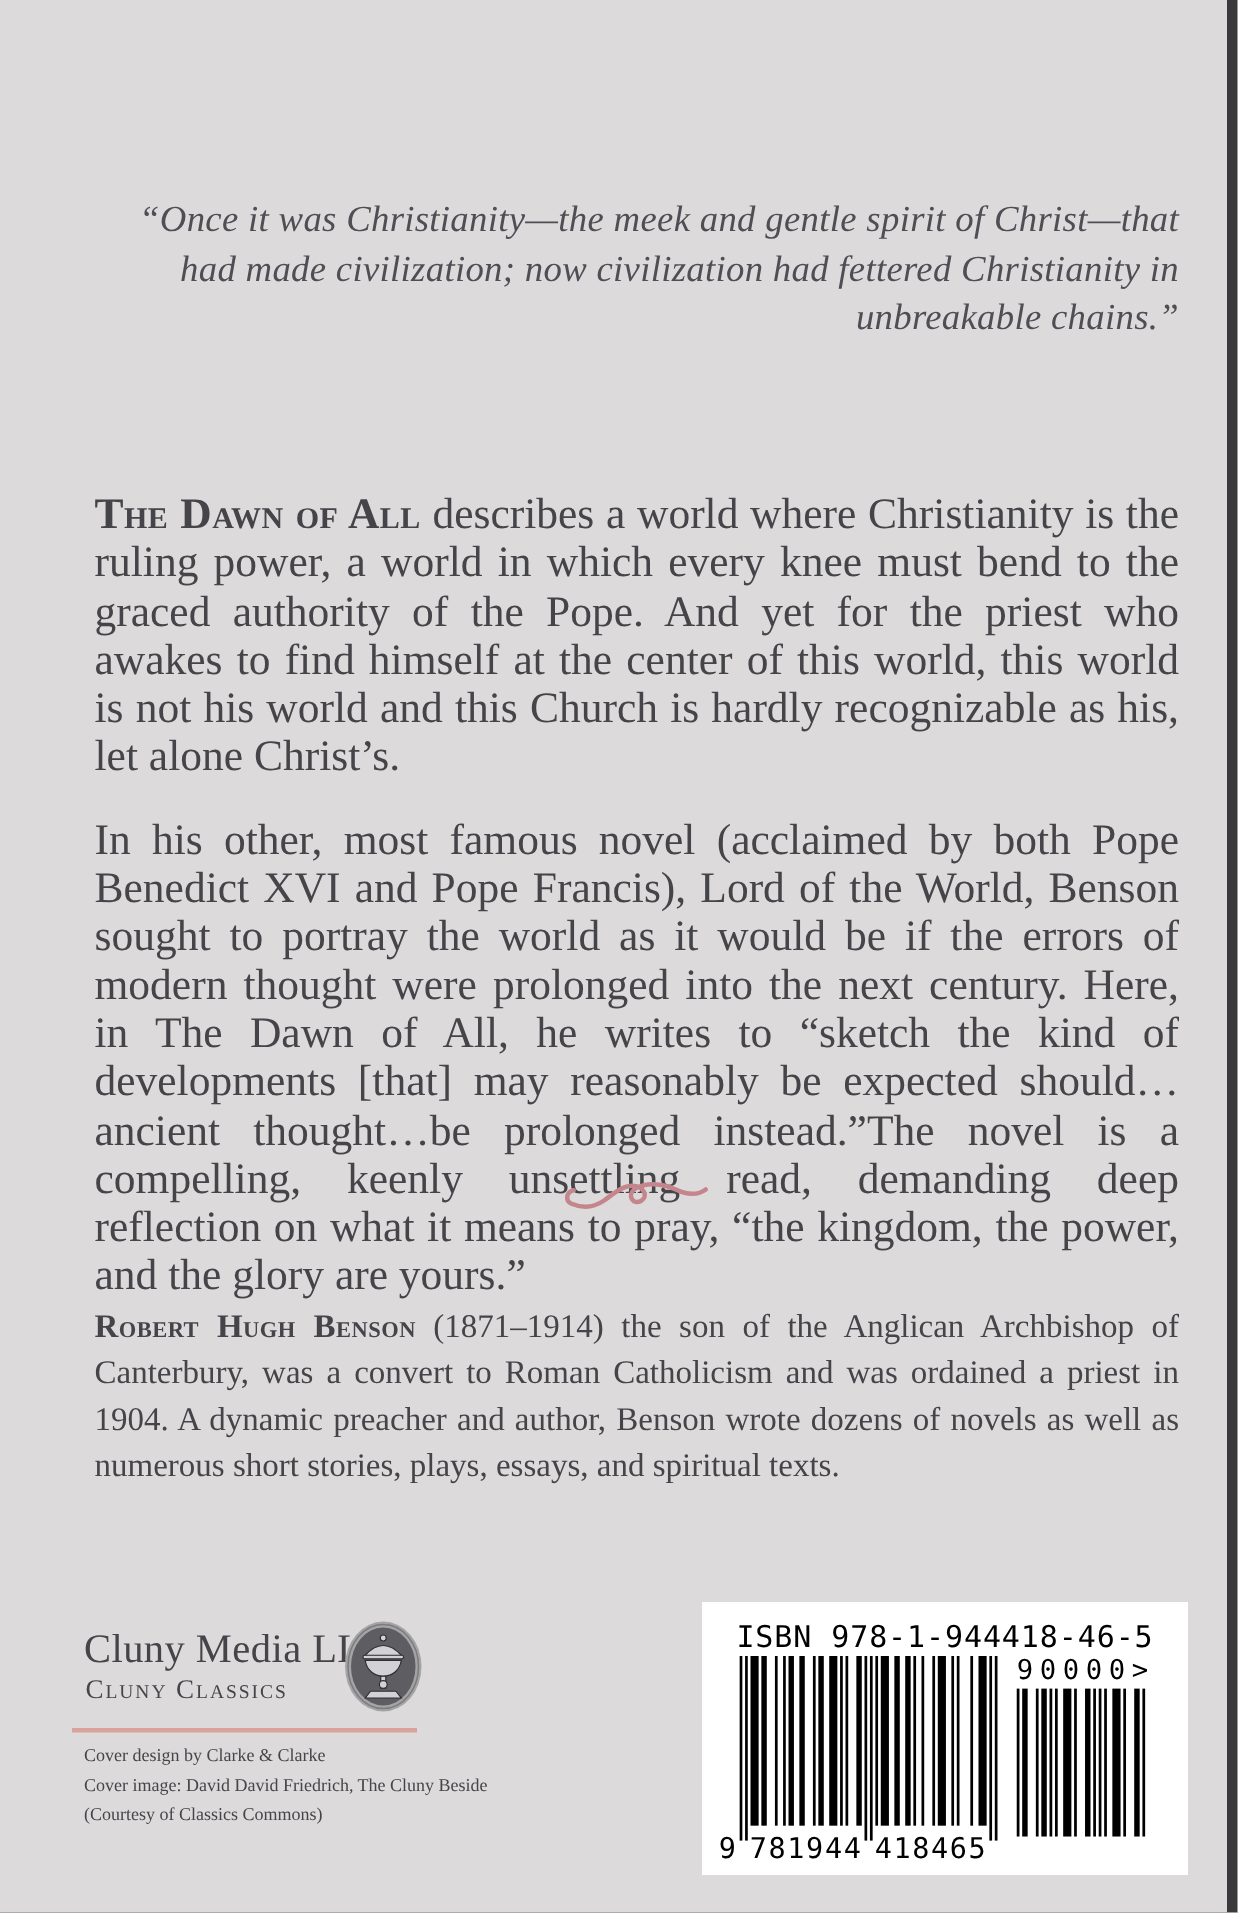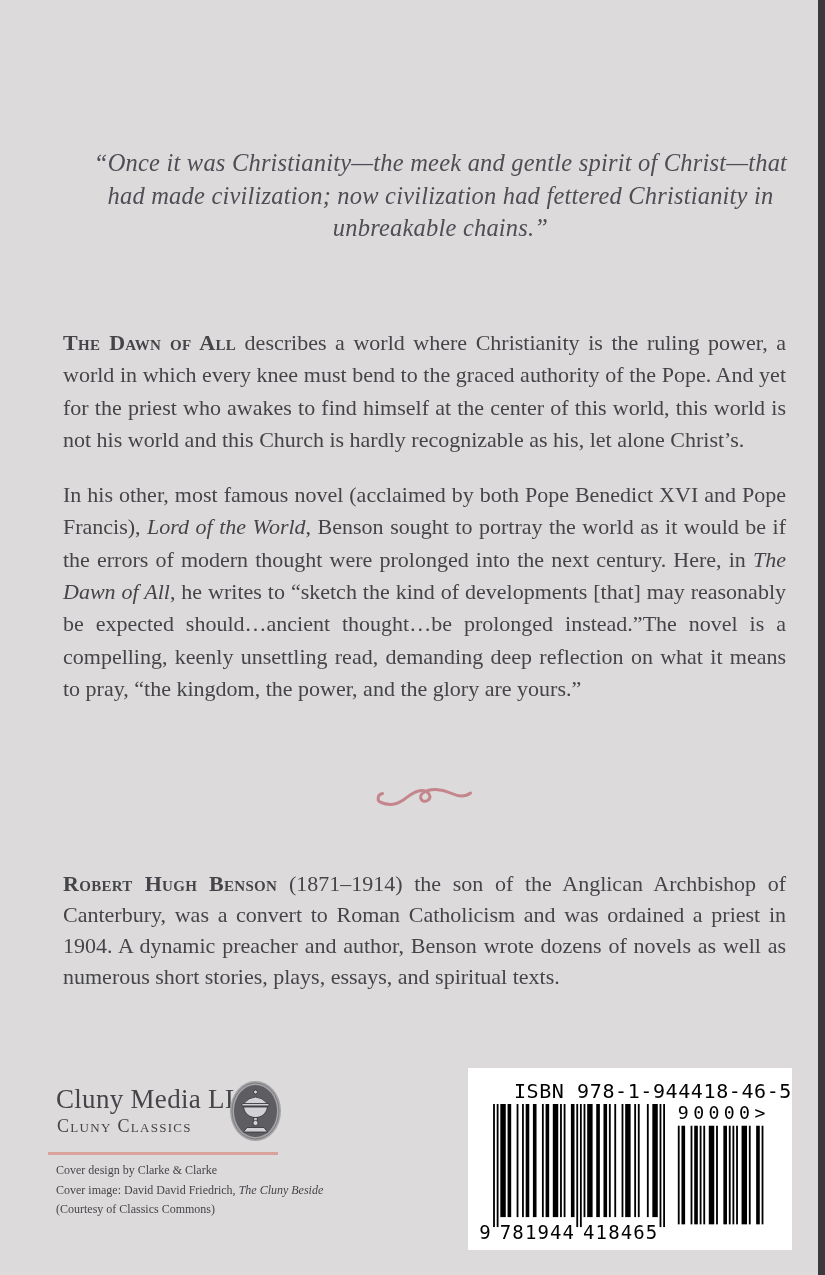--- a/index.html
+++ b/index.html
@@ -5,47 +5,47 @@
   html,body{margin:0;padding:0;background:#888;}
   .page{
     position:relative; width:825px; height:1275px; overflow:hidden;
     background:var(--page-bg,#dcdadb);
     font-family:"Liberation Serif", serif;
     color:var(--body-text,#454549);
   }
   .spine{position:absolute; top:0; right:0; width:7px; height:1275px; background:var(--spine,#3a3a3d);}
 
   .quote{
-    position:absolute; top:131px; left:63px; width:723px; margin:16px;
-    text-align:center; font-style:italic; font-size:24.5px; line-height:32.5px;
+    position:absolute; top:131px; left:63px; width:723px; margin:0;
+    text-align:right; font-style:italic; font-size:24.5px; line-height:32.5px;
     color:var(--quote-text,#4e4e54); letter-spacing:0.2px;
   }
 
-  .synopsis{position:absolute; top:327px; left:63px; width:723px; font-size:22px; line-height:32.3px; text-align:justify;}
+  .synopsis{position:absolute; top:327px; left:63px; width:723px; font-size:29px; line-height:32.3px; text-align:justify;}
   .synopsis p{margin:0;}
   .synopsis p + p{margin-top:23px;}
   .lead{font-variant:small-caps; font-weight:bold; letter-spacing:0.3px;}
-  .it{font-style:italic;margin-top:12px;}
+  .it{margin-top:12px;}
 
   .flourish{position:absolute; top:779px; left:374px;}
   .flourish path{stroke:var(--flourish,#c4858c); fill:none; stroke-width:3; stroke-linecap:round; stroke-linejoin:round;}
 
   .bio{position:absolute; top:868px; left:63px; width:723px; margin:0; font-size:22px; line-height:31px; text-align:justify;}
 
   .publisher-name{position:absolute; top:1084px; left:56px; font-size:27px; letter-spacing:0.3px;}
   .publisher-imprint{position:absolute; top:1116px; left:57px; font-size:18px; font-variant:small-caps; letter-spacing:1.3px;}
   .logo{position:absolute; top:1080px; left:229px;}
 
   .credits-rule{position:absolute; top:1152px; left:48px; width:230px; height:3px; background:var(--rule,#d9a29c);}
   .credits{position:absolute; top:1161px; left:56px; width:360px; font-size:12px; line-height:19.5px;}
   .credits div{white-space:nowrap;}
 
   .barcode-box{position:absolute; top:1068px; left:468px; width:324px; height:182px; background:var(--barcode-bg,#ffffff);}
   .isbn-label{
-    position:absolute; top:11px; left:0; width:324px; text-align:right;
+    position:absolute; top:11px; left:0; width:324px; text-align:center;
     font-family:"DejaVu Sans Mono", monospace; font-size:20px; letter-spacing:0.6px;
     color:var(--barcode-ink,#000);
   }
   .ean13{position:absolute; top:36px; left:7px; overflow:visible;}
   .ean5{position:absolute; top:34px; left:208px; overflow:visible;}
   .barcode-box rect{fill:var(--barcode-ink,#000);}
   .bc{font-family:"DejaVu Sans Mono", monospace; fill:var(--barcode-ink,#000);}
 </style>
 </head>
 <body>

